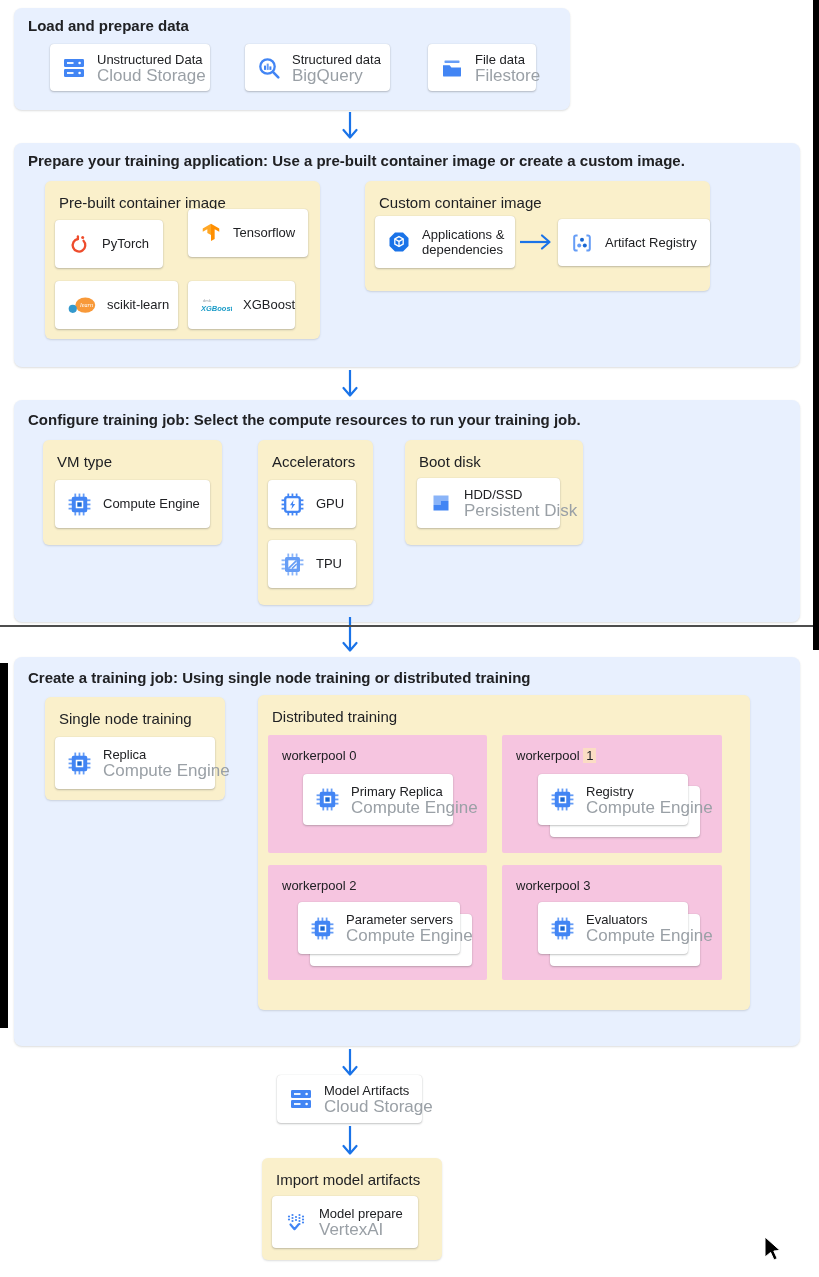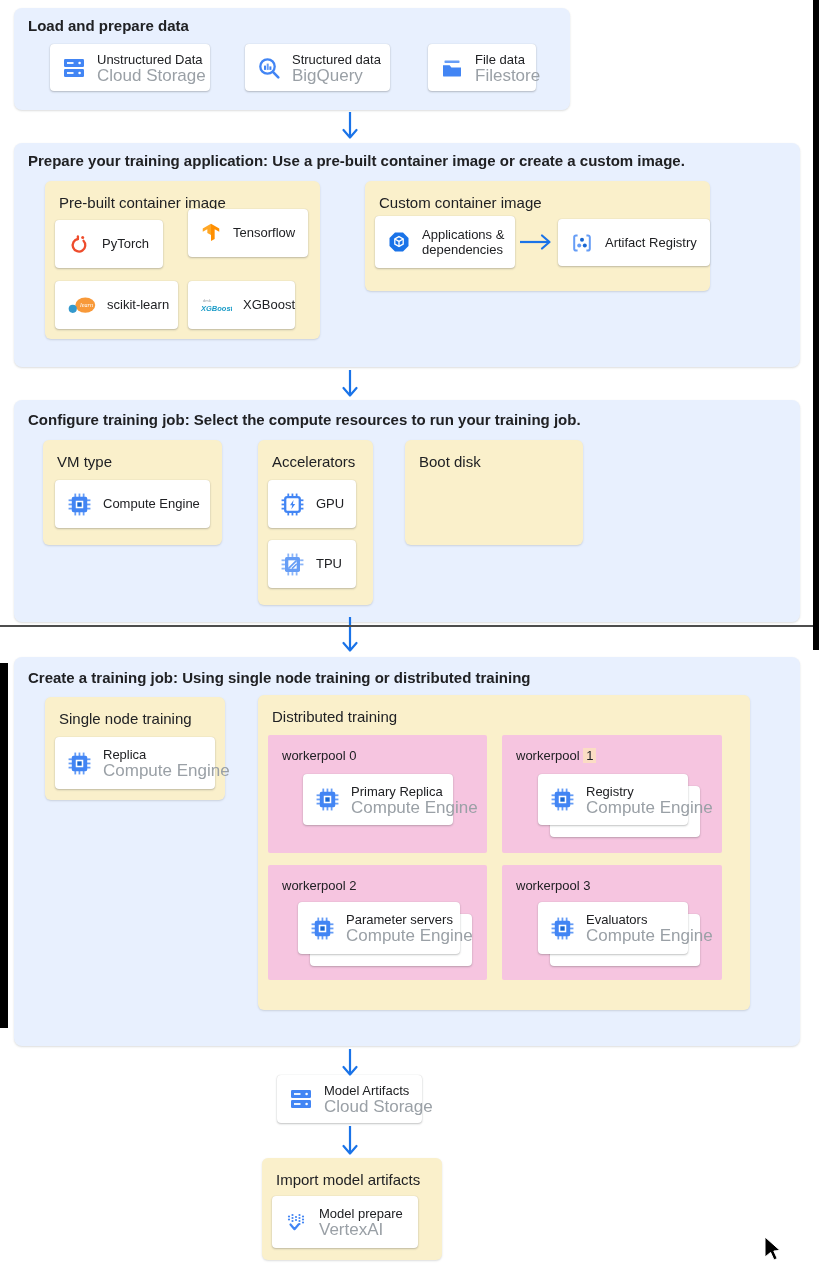--- a/index.html
+++ b/index.html
@@ -313,20 +313,29 @@
         <use href="#i-tpu"></use>
       </svg>
     <div class="txt">
         <span class="t">TPU</span>
       </div>
   </div>
 
   <div class="ybox" style="left:405px;top:440px;width:178px;height:105px">
     <div class="ybox-label">Boot disk</div>
   </div>
+  <div class="card" style="left:417px;top:478px;width:143px;height:50px">
+    <svg width="24" height="24" viewBox="0 0 24 24">
+        <use href="#i-disk"></use>
+      </svg>
+    <div class="txt">
+        <span class="t">HDD/SSD</span>
+      <span class="s">Persistent Disk</span>
+      </div>
+  </div>
 
   <svg class="vline" style="left:339px;top:617px" width="22" height="36" viewBox="0 0 22 36">
     <line x1="11" y1="0" x2="11" y2="32" stroke="#1a73e8" stroke-width="2.2"></line>
     <path d="M4.5 26 L11 33.5 L17.5 26" fill="none" stroke="#1a73e8" stroke-width="2.2" stroke-linecap="round" stroke-linejoin="round"></path>
   </svg>
 
   <div class="panel" style="left:14px;top:657px;width:786px;height:389px">
     <div class="panel-title" style="top:12px">Create a training job: Using single node training or distributed training</div>
   </div>
   <div class="ybox" style="left:45px;top:697px;width:180px;height:103px">

